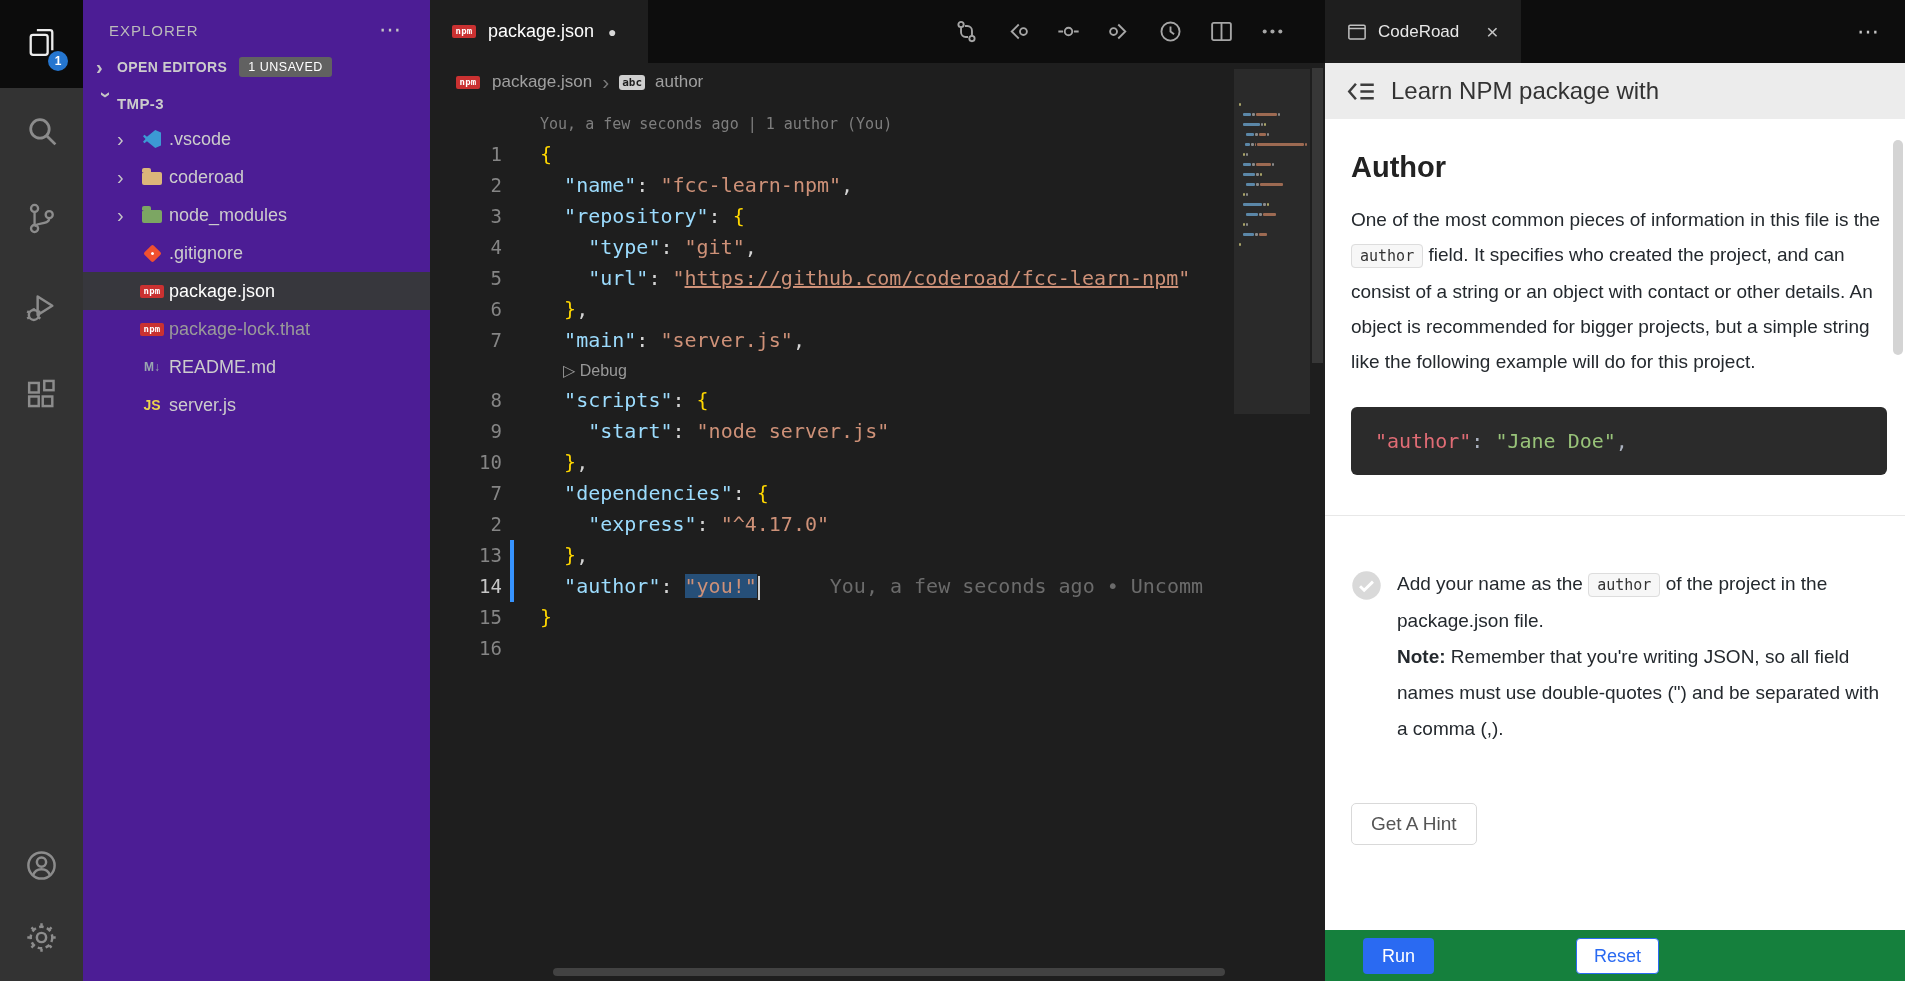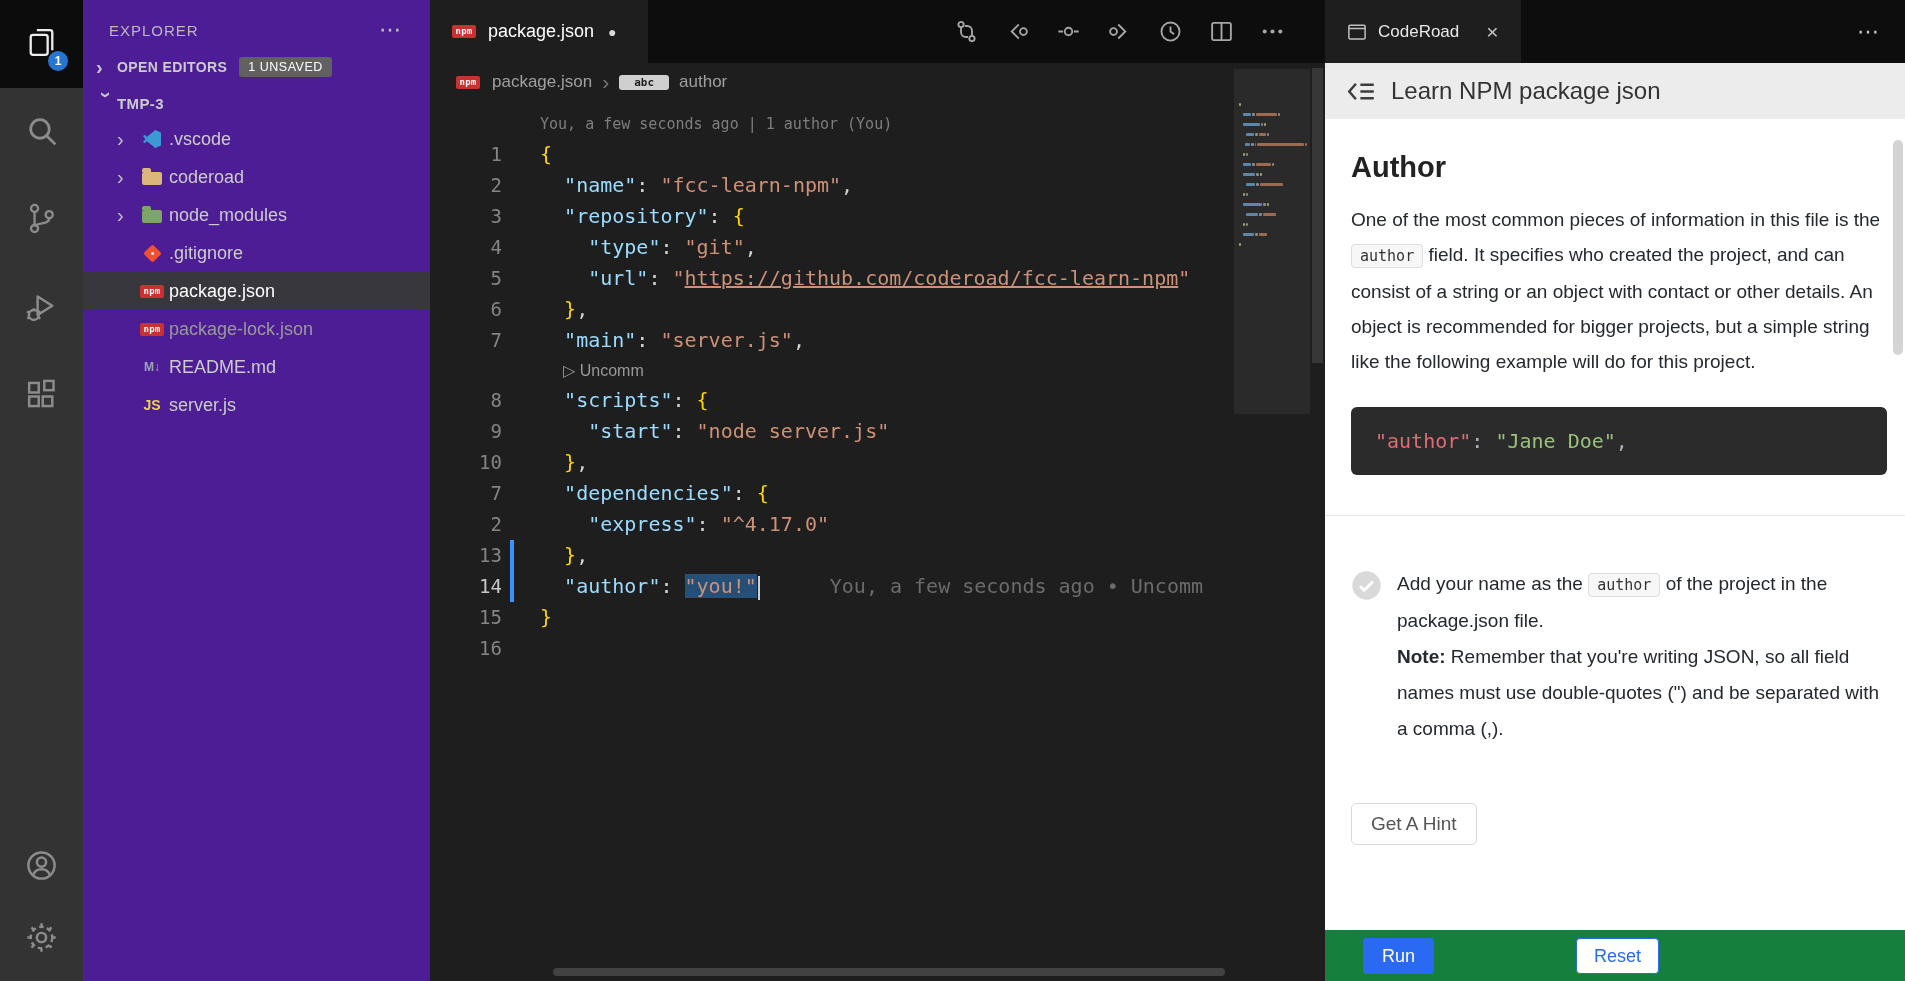--- a/index.html
+++ b/index.html
@@ -34,21 +34,21 @@
 
   
   .i-npm{background:#ca3131;color:#fff;font:bold 9px "DejaVu Sans Mono",monospace;padding:2px 3px;border-radius:2px;letter-spacing:.3px;line-height:1;display:inline-block}
   .i-js{color:#ecd44d;font:bold 14px "Liberation Sans",sans-serif}
   .i-md{color:#9aa7b0;font:bold 12px "Liberation Sans",sans-serif;white-space:nowrap}
   .i-folder{position:relative;width:20px;height:13px;border-radius:2px;display:inline-block;margin-top:3px}
   .i-folder::before{content:'';position:absolute;left:0;top:-4px;width:9px;height:4px;border-radius:2px 2px 0 0;background:inherit}
   .i-git{position:relative;width:13px;height:13px;background:#f1502f;transform:rotate(45deg);border-radius:2px;display:inline-block}
   .i-git::after{content:'';position:absolute;left:5px;top:5px;width:3px;height:3px;border-radius:50%;background:#fff}
   .i-vscode{width:18px;height:18px;background:#3c99d4;display:inline-block;clip-path:polygon(68% 0%,100% 14%,100% 86%,68% 100%,22% 62%,8% 73%,0% 65%,14% 50%,0% 35%,8% 27%,22% 38%)}
-  .i-abc{background:#cfcfcf;color:#1e1e1e;font:bold 11px "DejaVu Sans Mono",monospace;border-radius:3px;padding:2px 15px;line-height:1;display:inline-block}
+  .i-abc{background:#cfcfcf;color:#1e1e1e;font:bold 11px "DejaVu Sans Mono",monospace;border-radius:3px;padding:2px 3px;line-height:1;display:inline-block}
 
   
   .editor{position:absolute;left:430px;top:0;width:895px;height:100%;background:#1e1e1e}
   .tabbar{position:absolute;top:0;left:0;right:0;height:63px;background:#0d0d0d;display:flex;align-items:stretch}
   .tab{display:flex;align-items:center;padding:0 20px;background:#1e1e1e;min-width:218px;cursor:pointer}
   .tab .ficon{margin-right:10px}
   .tab-label{color:#fff;font-size:18px}
   .tab-dot{color:#d8d8d8;font-size:14px;margin-left:14px}
   .ed-actions{margin-left:auto;display:flex;align-items:center;gap:26px;padding-right:40px;color:#a6a6a6}
   .eicon{cursor:pointer;display:flex}
@@ -220,21 +220,21 @@
           <span class="ficon">
             <span class="i-npm">npm</span>
           </span>
           <span class="fname">package.json</span>
         </div>
         <div class="frow">
           <span class="chev"></span>
           <span class="ficon">
             <span class="i-npm">npm</span>
           </span>
-          <span class="fname dim">package-lock.json</span>
+          <span class="fname dim">package-lock.that</span>
         </div>
         <div class="frow">
           <span class="chev"></span>
           <span class="ficon">
             <span class="i-md">M↓</span>
           </span>
           <span class="fname">README.md</span>
         </div>
         <div class="frow">
           <span class="chev"></span>
@@ -314,21 +314,21 @@
     <div class="code">
       <div class="blame-top">You, a few seconds ago | 1 author (You)</div>
       <div>
           <div class="crow"><span class="ln">1</span><span class="mk"></span><span class="tx"><span class="t-brace">{</span></span></div>
           <div class="crow"><span class="ln">2</span><span class="mk"></span><span class="tx"><span class="t-plain">  </span><span class="t-key">"name"</span><span class="t-punct">: </span><span class="t-str">"fcc-learn-npm"</span><span class="t-punct">,</span></span></div>
           <div class="crow"><span class="ln">3</span><span class="mk"></span><span class="tx"><span class="t-plain">  </span><span class="t-key">"repository"</span><span class="t-punct">: </span><span class="t-brace">{</span></span></div>
           <div class="crow"><span class="ln">4</span><span class="mk"></span><span class="tx"><span class="t-plain">    </span><span class="t-key">"type"</span><span class="t-punct">: </span><span class="t-str">"git"</span><span class="t-punct">,</span></span></div>
           <div class="crow"><span class="ln">5</span><span class="mk"></span><span class="tx"><span class="t-plain">    </span><span class="t-key">"url"</span><span class="t-punct">: </span><span class="t-str">"</span><span class="t-url">https://github.com/coderoad/fcc-learn-npm</span><span class="t-str">"</span></span></div>
           <div class="crow"><span class="ln">6</span><span class="mk"></span><span class="tx"><span class="t-plain">  </span><span class="t-brace">}</span><span class="t-punct">,</span></span></div>
           <div class="crow"><span class="ln">7</span><span class="mk"></span><span class="tx"><span class="t-plain">  </span><span class="t-key">"main"</span><span class="t-punct">: </span><span class="t-str">"server.js"</span><span class="t-punct">,</span></span></div>
-          <div class="crow lens">▷ Uncomm</div>
+          <div class="crow lens">▷ Debug</div>
           <div class="crow"><span class="ln">8</span><span class="mk"></span><span class="tx"><span class="t-plain">  </span><span class="t-key">"scripts"</span><span class="t-punct">: </span><span class="t-brace">{</span></span></div>
           <div class="crow"><span class="ln">9</span><span class="mk"></span><span class="tx"><span class="t-plain">    </span><span class="t-key">"start"</span><span class="t-punct">: </span><span class="t-str">"node server.js"</span></span></div>
           <div class="crow"><span class="ln">10</span><span class="mk"></span><span class="tx"><span class="t-plain">  </span><span class="t-brace">}</span><span class="t-punct">,</span></span></div>
           <div class="crow"><span class="ln">7</span><span class="mk"></span><span class="tx"><span class="t-plain">  </span><span class="t-key">"dependencies"</span><span class="t-punct">: </span><span class="t-brace">{</span></span></div>
           <div class="crow"><span class="ln">2</span><span class="mk"></span><span class="tx"><span class="t-plain">    </span><span class="t-key">"express"</span><span class="t-punct">: </span><span class="t-str">"^4.17.0"</span></span></div>
           <div class="crow"><span class="ln">13</span><span class="mk mod"></span><span class="tx"><span class="t-plain">  </span><span class="t-brace">}</span><span class="t-punct">,</span></span></div>
           <div class="crow"><span class="ln act">14</span><span class="mk mod"></span><span class="tx"><span class="t-plain">  </span><span class="t-key">"author"</span><span class="t-punct">: </span><span class="t-sel">"you!"</span><span class="cursor"></span><span class="t-ghost">You, a few seconds ago • Uncomm</span></span></div>
           <div class="crow"><span class="ln">15</span><span class="mk"></span><span class="tx"><span class="t-brace">}</span></span></div>
           <div class="crow"><span class="ln">16</span><span class="mk"></span><span class="tx"></span></div>
         </div>
@@ -445,21 +445,21 @@
       </div>
       <span class="p-more">⋯</span>
     </div>
     <div class="p-header">
       <span class="p-h-icon">
         <svg viewBox="0 0 26 20" fill="none" stroke="currentColor" stroke-width="2.2">
             <path d="M8 3 2 10l6 7"></path>
             <path d="M12 4h12M12 10h12M12 16h12"></path>
           </svg>
       </span>
-      <span class="p-h-title">Learn NPM package json</span>
+      <span class="p-h-title">Learn NPM package with</span>
     </div>
     <div class="p-content">
       <h2 class="step-h">Author</h2>
       <p class="step-p"><span>One of the most common pieces of information in this file is the </span><span class="ichip">author</span><span> field. It specifies who created the project, and can consist of a string or an object with contact or other details. An object is recommended for bigger projects, but a simple string like the following example will do for this project.</span></p>
       <div class="codeblock"><span class="cb-red">"author"</span><span class="cb-plain">: </span><span class="cb-green">"Jane Doe"</span><span class="cb-plain">,</span></div>
       <hr class="divider">
       <div class="task">
         <span class="task-check">
           <svg viewBox="0 0 24 24" width="31" height="31">
               <circle cx="12" cy="12" r="11" fill="#d9d9d9"></circle>

